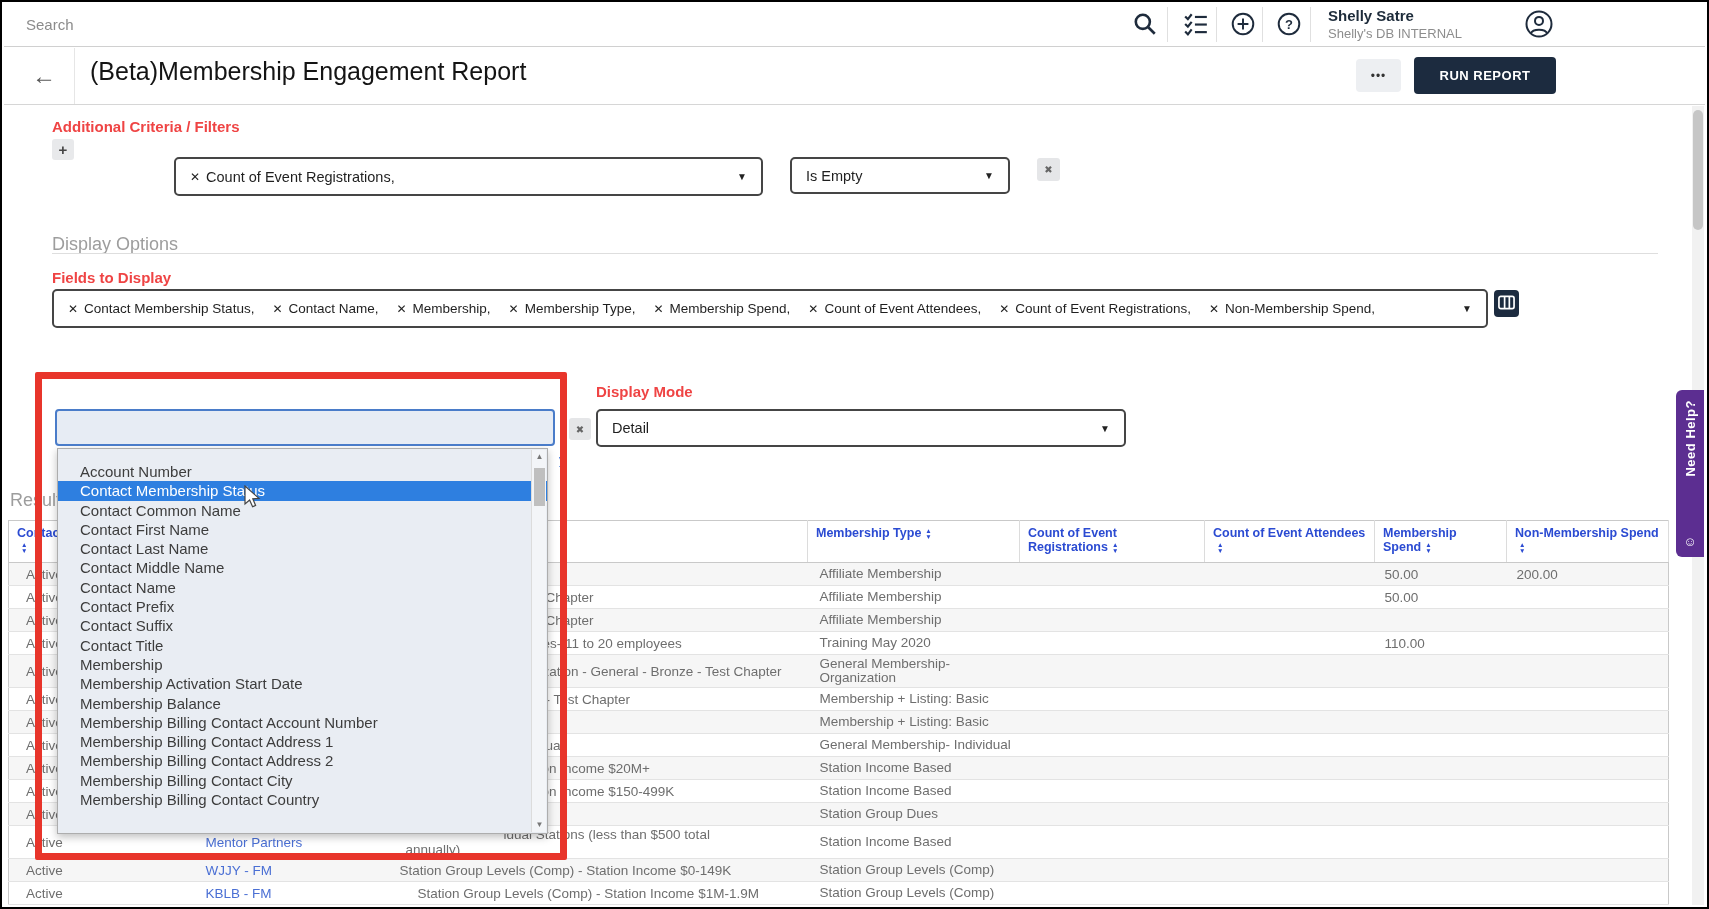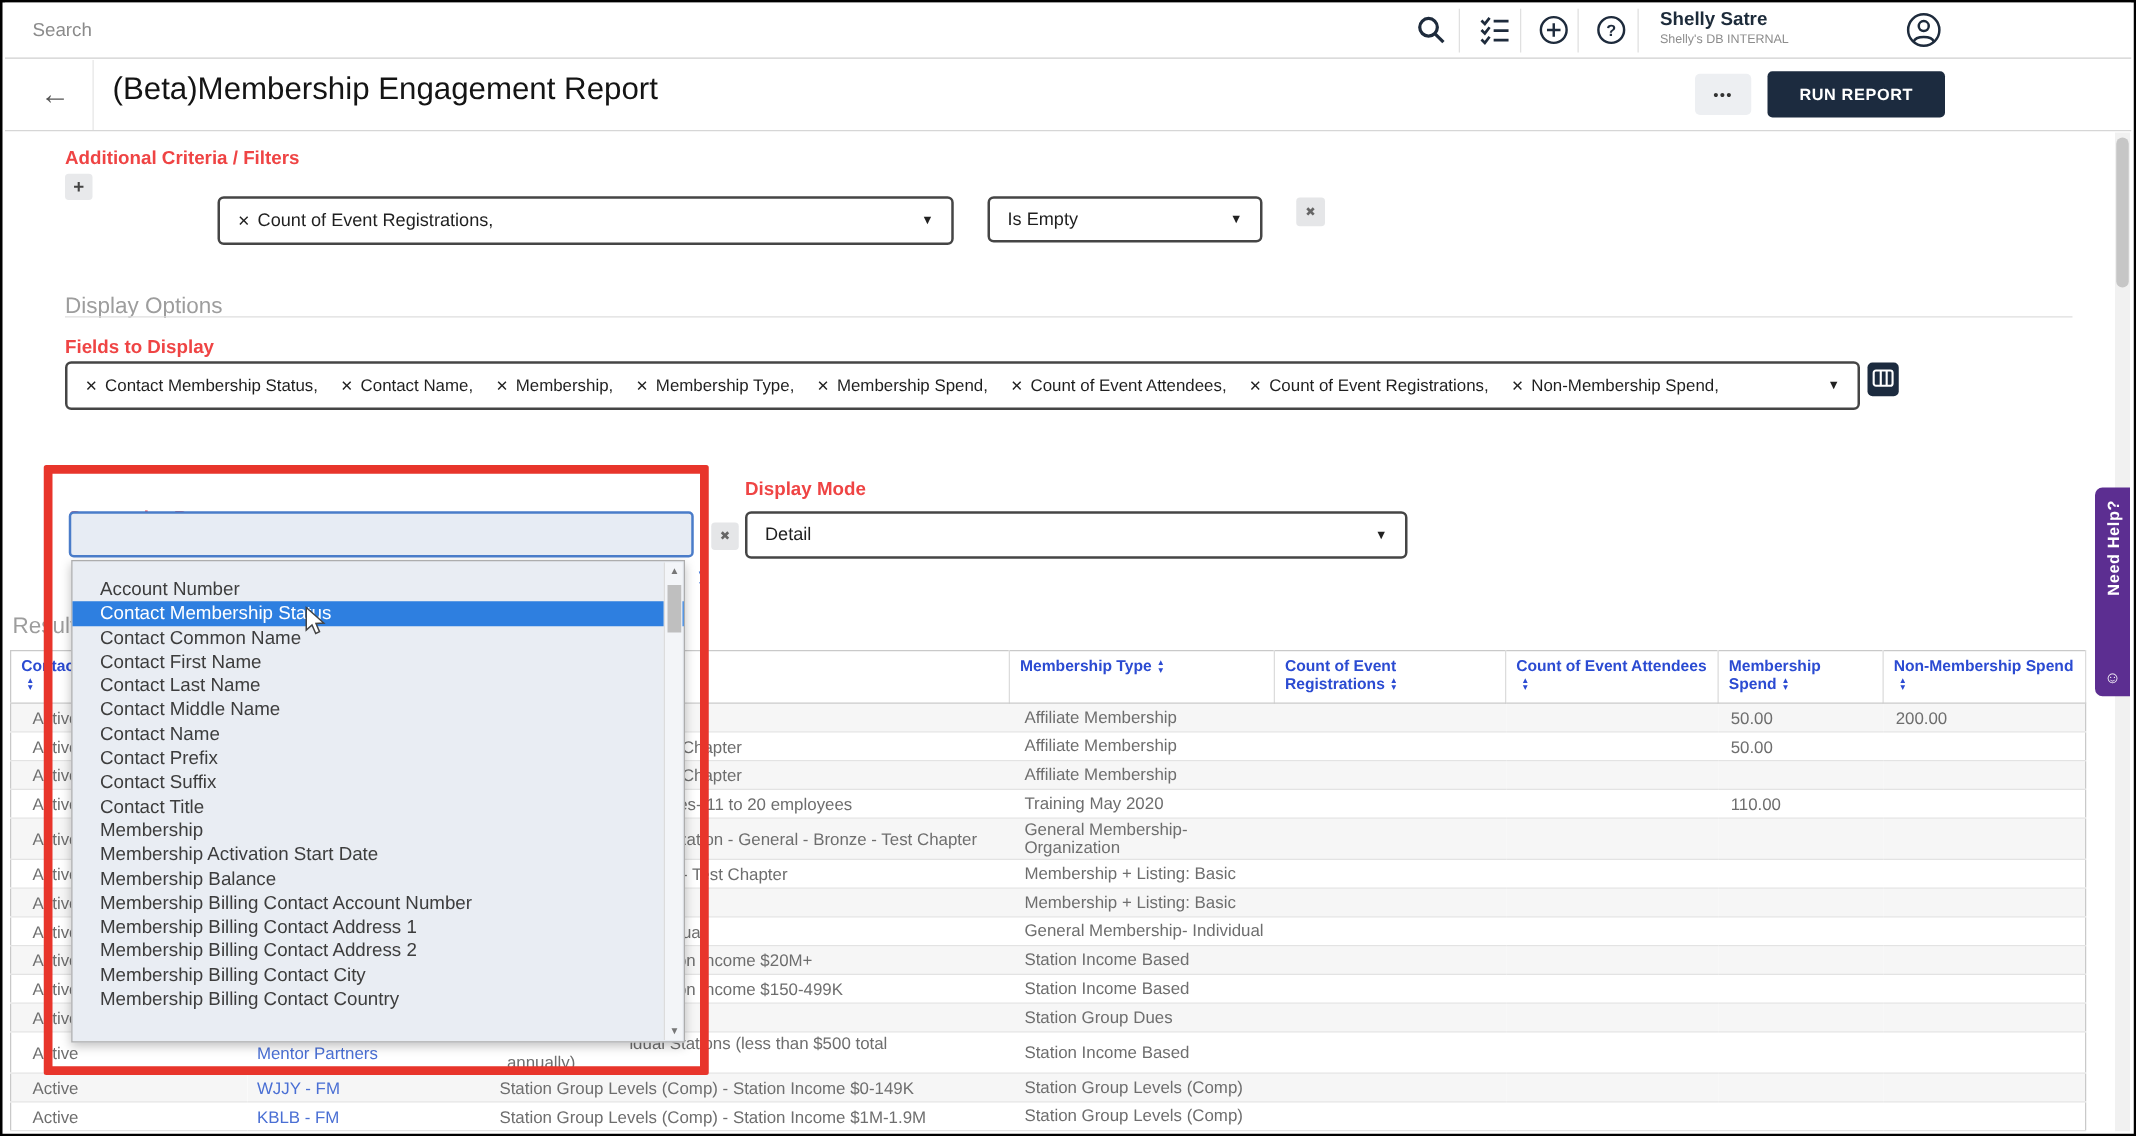--- a/index.html
+++ b/index.html
@@ -10,21 +10,21 @@
     font-family: "Liberation Sans", "DejaVu Sans", sans-serif; color:#222;
   }
   
   .topbar { position:absolute; left:2px; right:2px; top:0; height:45px; background:#fff; border-bottom:1px solid #d0d0d0; }
   .search-input { position:absolute; left:22px; top:8px; width:500px; height:28px; border:none; outline:none; font-size:15px; color:#444; background:transparent; }
   .search-input::placeholder { color:#8b8b8b; }
   .tb-icon { position:absolute; top:9px; width:26px; height:26px; color:#1e2b3c; }
   .tb-div { position:absolute; top:5px; height:35px; width:1px; background:#e0e0e0; }
   .userblock { position:absolute; left:1324px; top:5px; }
   .user-name { font-size:15px; font-weight:bold; color:#1d2b3a; }
-  .user-org { font-size:10px; color:#8d8d8d; margin-top:2px; }
+  .user-org { font-size:13px; color:#8d8d8d; margin-top:2px; }
   
   .titlebar { position:absolute; left:2px; right:2px; top:46px; height:57px; background:#fff; border-bottom:1px solid #d6d6d6; }
   .back-btn { position:absolute; left:22px; top:12px; width:36px; height:32px; font-size:24px; color:#555; background:none; border:none; cursor:pointer; }
   .title-div { position:absolute; left:70px; top:0; bottom:0; width:1px; background:#e6e6e6; }
   .page-title { position:absolute; left:86px; top:9px; font-size:25px; font-weight:400; color:#141414; letter-spacing:0; }
   .more-btn { position:absolute; left:1352px; top:11px; width:45px; height:33px; background:#edeff2; border:none; border-radius:4px; font-size:12px; color:#333; letter-spacing:1px; cursor:pointer; }
   .run-btn { position:absolute; left:1410px; top:9px; width:142px; height:37px; background:#1c2b3f; color:#fff; border:none; border-radius:4px; font-size:13px; font-weight:bold; letter-spacing:.5px; cursor:pointer; }
   
   .sec-label { position:absolute; font-size:15px; font-weight:bold; color:#ef4444; }
   .ghost-heading { position:absolute; font-size:18px; color:#9d9d9d; }
@@ -407,21 +407,21 @@
             <td class="c-type">Station Group Levels (Comp)</td>
             <td></td>
             <td></td>
             <td class="c-num"></td>
             <td class="c-num"></td>
           </tr>
 
           <tr>
             <td class="c-status">Active</td>
             <td class="c-name"><a>KBLB - FM</a></td>
-            <td class="c-mem"><span class="m1" style="margin-left: 12px;">Station Group Levels (Comp) - Station Income $1M-1.9M</span><span class="m2" style="margin-left: 0px;"></span></td>
+            <td class="c-mem"><span class="m1" style="margin-left: 30px;">Station Group Levels (Comp) - Station Income $1M-1.9M</span><span class="m2" style="margin-left: 0px;"></span></td>
             <td class="c-type">Station Group Levels (Comp)</td>
             <td></td>
             <td></td>
             <td class="c-num"></td>
             <td class="c-num"></td>
           </tr>
         </tbody>
     </table>
   </div>
 

